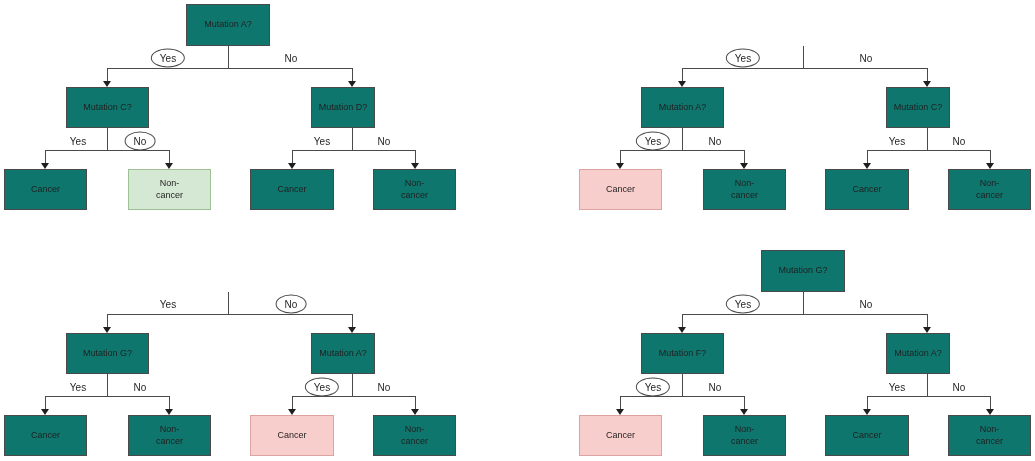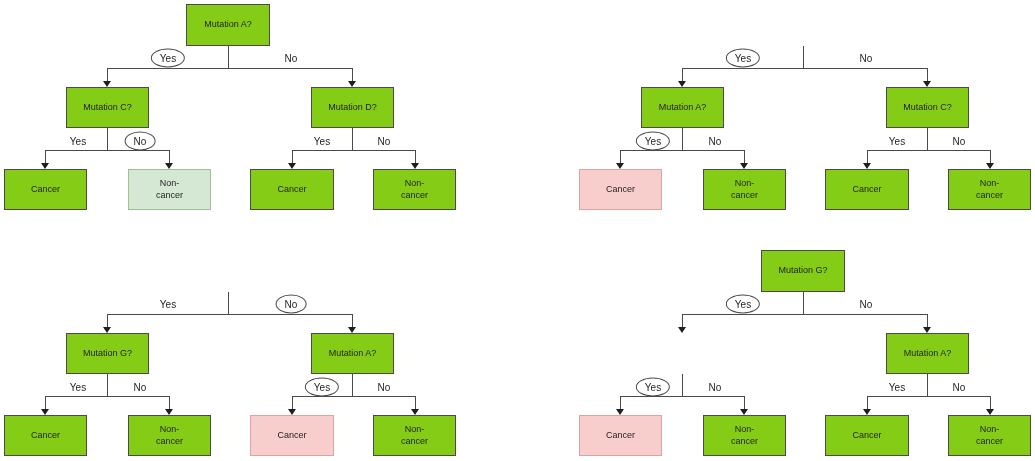--- a/index.html
+++ b/index.html
@@ -4,26 +4,26 @@
 <style>
   html,body{margin:0;padding:0;background:#ffffff;font-family:"Liberation Sans",sans-serif;}
   .canvas{position:relative;width:1035px;height:461px;background:#ffffff;overflow:hidden;}
   .tree{position:absolute;width:460px;height:225px;}
   .t0{left:0;top:0}
   .t1{left:575px;top:0}
   .t2{left:0;top:246px}
   .t3{left:575px;top:246px}
 
   
-  .node{position:absolute;background:#84cc16;border:1px solid #4a4a4a;display:flex;align-items:center;justify-content:center;text-align:center;font-size:9px;line-height:1.3;color:#1f1f1f;box-sizing:border-box;}
+  .node{position:absolute;background:#0f766e;border:1px solid #4a4a4a;display:flex;align-items:center;justify-content:center;text-align:center;font-size:9px;line-height:1.3;color:#1f1f1f;box-sizing:border-box;}
   .node .bt{display:inline-block;max-width:60px;}
   .leaf .bt{max-width:46px;}
   .n-root{left:186px;top:4px;width:84px;height:42px}
   .n-l{left:66px;top:87px;width:83px;height:41px}
-  .n-r{left:311px;top:87px;width:83px;height:41px}
+  .n-r{left:311px;top:87px;width:64px;height:41px}
   .n-leaf0{left:4px;top:169px;width:83px;height:41px}
   .n-leaf1{left:128px;top:169px;width:83px;height:41px}
   .n-leaf2{left:250px;top:169px;width:84px;height:41px}
   .n-leaf3{left:373px;top:169px;width:83px;height:41px}
   .node[data-highlight="green"]{background:#d5e8d4;border-color:#9fbf94;}
   .node[data-highlight="red"]{background:#f8cecc;border-color:#dda3a0;}
 
   
   .ln{position:absolute;background:#4a4a4a;}
   .v{width:1px}.h{height:1px}
@@ -219,20 +219,23 @@
     <div class="ln h h-2r"></div>
     <div class="ln v v-2ra"></div>
     <div class="ln v v-2rb"></div>
     <div class="ar ar-2ra"></div>
     <div class="ar ar-2rb"></div>
     <div class="node n-root">
         <span class="bt">Mutation G?</span>
       </div>
     <span class="el e-ry" data-circled="true">Yes</span>
     <span class="el e-rn" data-circled="false">No</span>
+    <div class="node n-l">
+        <span class="bt">Mutation F?</span>
+      </div>
     <div class="node n-r">
         <span class="bt">Mutation A?</span>
       </div>
     <span class="el e-ly" data-circled="true">Yes</span>
     <span class="el e-ln" data-circled="false">No</span>
     <span class="el e-qy" data-circled="false">Yes</span>
     <span class="el e-qn" data-circled="false">No</span>
     <div class="node leaf n-leaf0" data-highlight="red">
         <span class="bt">Cancer</span>
       </div>

